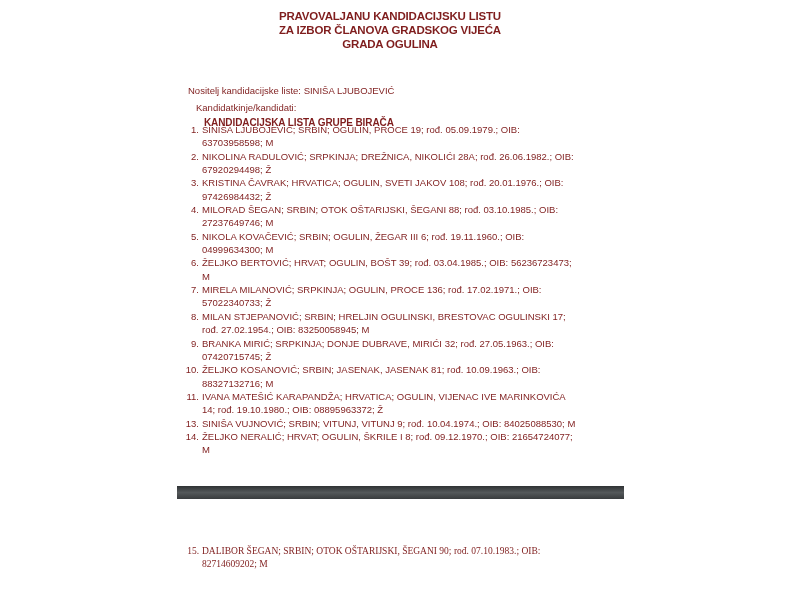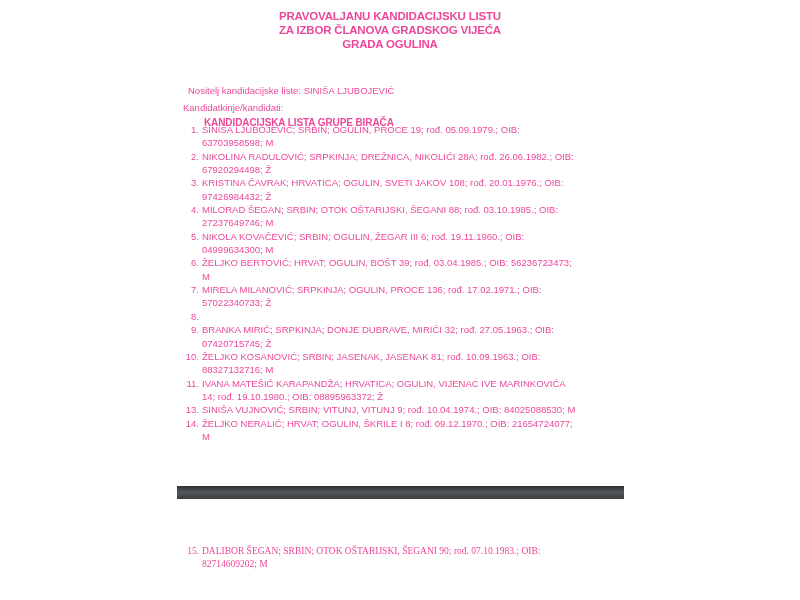--- a/index.html
+++ b/index.html
@@ -2,21 +2,21 @@
 <html><head>
 <meta charset="utf-8">
 <style>
   html, body { margin: 0; padding: 0; background: #ffffff; }
   .page {
     position: relative;
     width: 800px;
     height: 600px;
     background: #ffffff;
     font-family: "Liberation Sans", sans-serif;
-    color: #ec4899;
+    color: #7f1d1d;
     overflow: hidden;
   }
   .doc-title {
     position: absolute;
     left: 180px;
     top: 9px;
     width: 420px;
     text-align: center;
     font-weight: bold;
     font-size: 11.5px;
@@ -35,21 +35,21 @@
   }
   .holder-line {
     position: absolute;
     left: 188px;
     top: 84px;
     font-size: 9.5px;
     line-height: 13px;
   }
   .cand-label {
     position: absolute;
-    left: 183px;
+    left: 196px;
     top: 101px;
     font-size: 9.5px;
     line-height: 13px;
   }
   .cand-list {
     position: absolute;
     left: 183px;
     width: 452px;
     margin: 0;
     padding: 0;
@@ -131,20 +131,22 @@
   </li>
 
   <li>
     <span class="cand-num">7.</span>
     <span class="cand-txt">MIRELA MILANOVIĆ; SRPKINJA; OGULIN, PROCE 136; rođ. 17.02.1971.; OIB:
 57022340733; Ž</span>
   </li>
 
   <li>
     <span class="cand-num">8.</span>
+    <span class="cand-txt">MILAN STJEPANOVIĆ; SRBIN; HRELJIN OGULINSKI, BRESTOVAC OGULINSKI 17;
+rođ. 27.02.1954.; OIB: 83250058945; M</span>
   </li>
 
   <li>
     <span class="cand-num">9.</span>
     <span class="cand-txt">BRANKA MIRIĆ; SRPKINJA; DONJE DUBRAVE, MIRIĆI 32; rođ. 27.05.1963.; OIB:
 07420715745; Ž</span>
   </li>
 
   <li>
     <span class="cand-num">10.</span>

